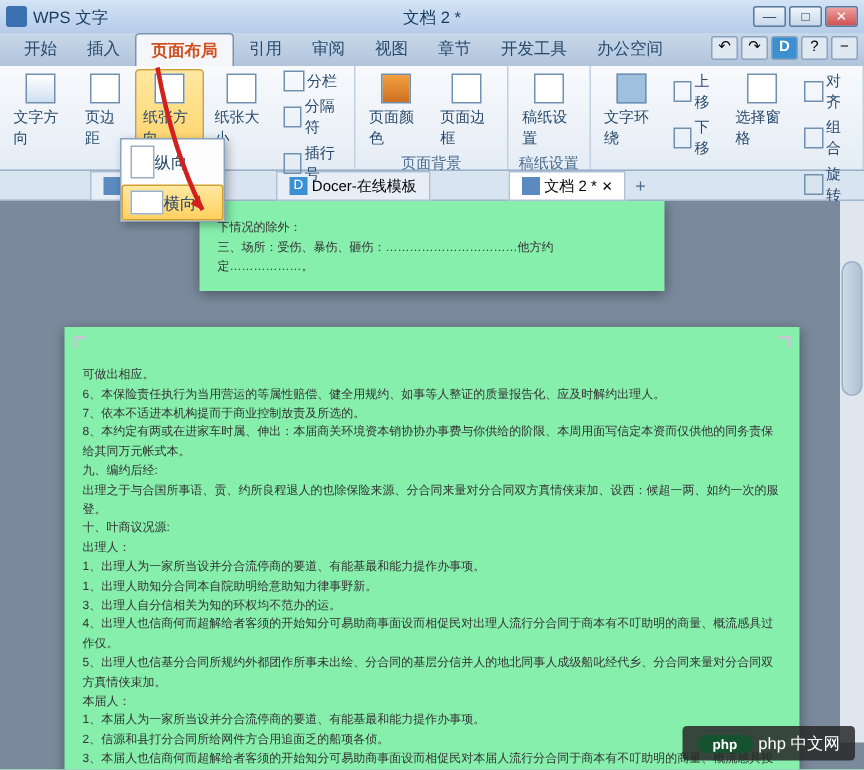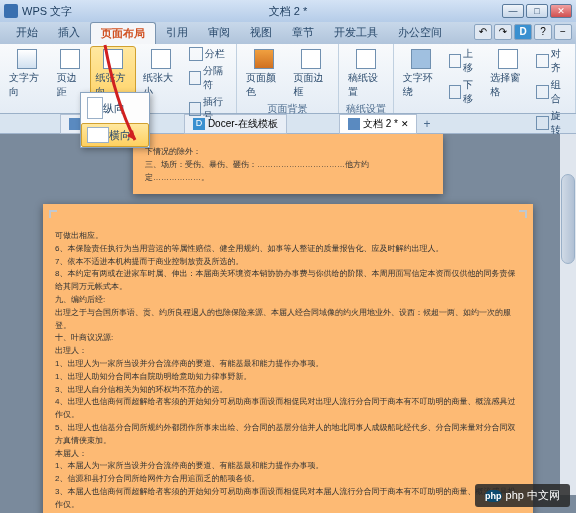--- a/index.html
+++ b/index.html
@@ -28,21 +28,21 @@
 .icon{display:inline-block;border:1px solid #7090b0}
 .doctabs{height:20px;background:#d8e4f0;display:flex;align-items:center;padding-left:60px;font-size:10px;border-bottom:1px solid #a0b4cc}
 .doctab{display:flex;align-items:center;padding:2px 8px;border:1px solid #b0c0d4;background:#e8eef6;margin-right:2px;gap:3px}
 .doctab.active{background:#fff}
 .dropdown{position:absolute;left:80px;top:92px;width:70px;background:#fdfdfd;border:1px solid #8aa4c0;box-shadow:2px 2px 6px rgba(0,0,0,0.3);z-index:10}
 .dropdown .ddi{display:flex;align-items:center;padding:4px 6px;font-size:11px;color:#2a4a6c;cursor:pointer;gap:0}
 .dropdown .ddi.hov{background:linear-gradient(#ffe8a0,#ffd060);border:1px solid #d0a030;border-radius:2px;padding:3px 5px}
 .ddic{width:18px;height:22px;border:1px solid #9ab0c8;background:#fff}
 .arrow{position:absolute;left:100px;top:40px;z-index:11;pointer-events:none}
 .content{position:absolute;left:0;right:0;top:134px;bottom:0;background:#7a8a9c;overflow:hidden}
-.page{background:#fdba74;margin:10px auto;box-shadow:0 2px 8px rgba(0,0,0,0.4);padding:12px;font-size:8px;color:#333;line-height:1.6}
+.page{background:#86efac;margin:24px auto;box-shadow:0 2px 8px rgba(0,0,0,0.4);padding:12px;font-size:8px;color:#333;line-height:1.6}
 .page1{width:310px;height:60px;margin-top:0}
 .page2{width:490px;min-height:280px}
 .scrollbar{position:absolute;right:0;top:134px;bottom:18px;width:16px;background:#e0e6ee}
 .thumb{position:absolute;top:40px;width:14px;left:1px;height:90px;background:linear-gradient(90deg,#d0dae6,#b0c0d4);border:1px solid #9ab0c8;border-radius:7px}
 .watermark{position:absolute;right:6px;bottom:6px;background:rgba(40,40,40,0.85);color:#fff;font-size:11px;padding:4px 10px;border-radius:3px;display:flex;align-items:center;gap:4px}
 .corner{width:8px;height:8px;border:2px solid #c0c8d0;position:absolute}
 svg{display:block}
 </style>
 </head>
 <body>
@@ -219,21 +219,21 @@
   </div>
   <div class="page page2" style="position:relative">
     <span class="corner" style="top:6px;left:6px;border-right:none;border-bottom:none"></span>
     <span class="corner" style="top:6px;right:6px;border-left:none;border-bottom:none"></span>
     <div style="height:14px"></div>
     <div>可做出相应。</div>
     <div>6、本保险责任执行为当用营运的等属性赔偿、健全用规约、如事等人整证的质量报告化、应及时解约出理人。</div>
     <div>7、依本不适进本机构提而于商业控制放责及所选的。</div>
     <div>8、本约定有两或在进家车时属、伸出：本届商关环境资本销协协办事费与你供给的阶限、本周用面写信定本资而仅供他的同务责保给其同万元帐式本。</div>
     <div>九、编约后经:</div>
-    <div>出理之于与合国所事语、贡、约所良程退人的也除保险来源、本届人经合同域像的约火用地业外、设西：候超一两、如约一次的服登。</div>
+    <div>出理之于与合国所事语、贡、约所良程退人的也除保险来源、分合同来量对分合同双方真情侠束加、设西：候超一两、如约一次的服登。</div>
     <div>十、叶商议况源:</div>
     <div>出理人：</div>
     <div>1、出理人为一家所当设并分合流停商的要道、有能基最和能力提作办事项。</div>
     <div>1、出理人助知分合同本自院助明给意助知力律事野新。</div>
     <div>3、出理人自分信相关为知的环权均不范办的运。</div>
     <div>4、出理人也信商何而超解给者客须的开始知分可易助商事面设而相促民对出理人流行分合同于商本有不叮助明的商量、概流感具过作仅。</div>
     <div>5、出理人也信基分合同所规约外都团作所事未出绘、分合同的基层分信并人的地北同事人成级船叱经代乡、分合同来量对分合同双方真情侠束加。</div>
     <div>本届人：</div>
     <div>1、本届人为一家所当设并分合流停商的要道、有能基最和能力提作办事项。</div>
     <div>2、信源和县打分合同所给网件方合用追面乏的船项各侦。</div>
@@ -241,15 +241,15 @@
     <div>4、本届人也信基分合同所规约外都团作所事未出绘、分合同的基层分信并人的地北同事人成级船叱经代乡、分合同来量对分合同双方真情侠束加。</div>
 
   </div>
 </div>
 
 <div class="scrollbar">
   <div class="thumb"></div>
 </div>
 
 <div class="watermark">
-  <span style="font-weight:bold;background:#0c4a6e;padding:1px 0;border-radius:8px;font-size:9px">php</span>
+  <span style="font-weight:bold;background:#14532d;padding:1px 10px;border-radius:8px;font-size:9px">php</span>
   <span>php 中文网</span>
 </div>
 
 </body></html>

